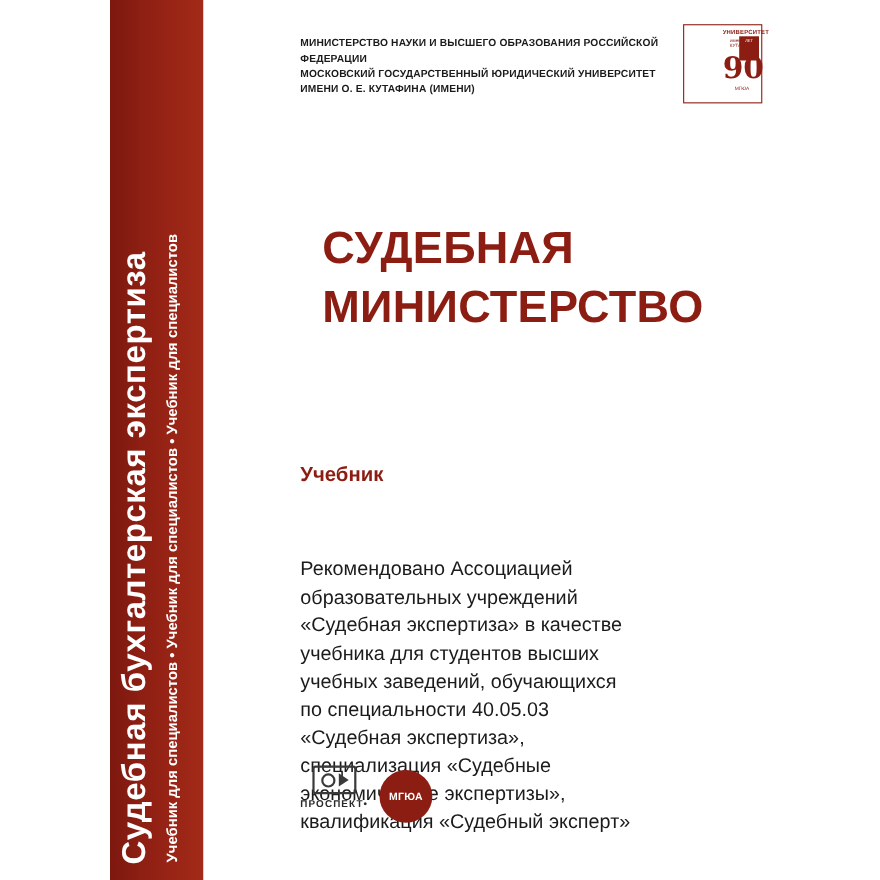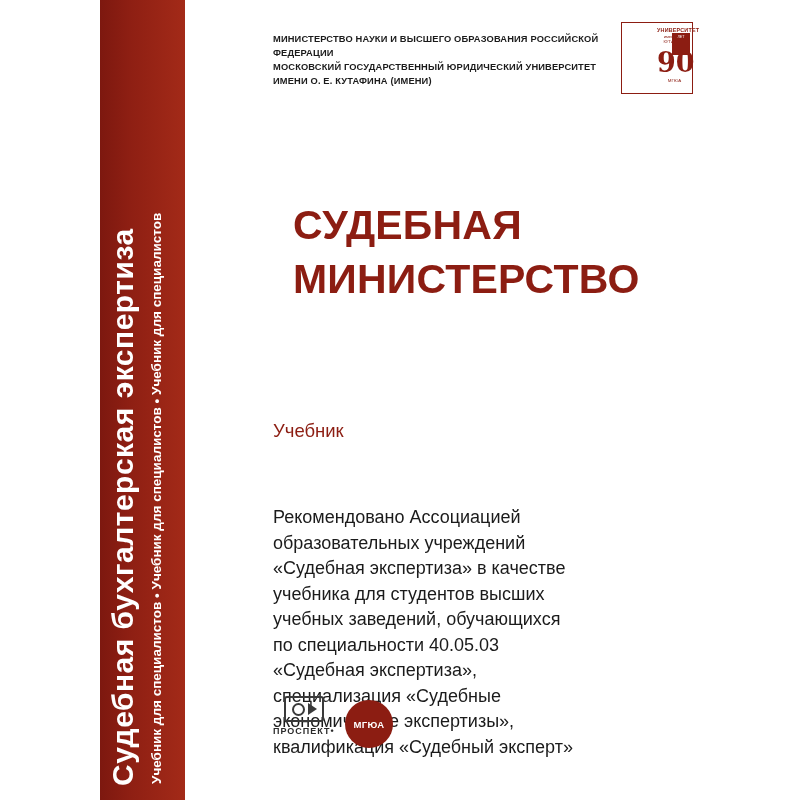--- a/index.html
+++ b/index.html
@@ -170,21 +170,21 @@
     letter-spacing: 0.2px;
     margin-left: 20px;
   }
   .main-title div { white-space: nowrap; }
 
   .kind {
     position: absolute;
     left: 88px;
     top: 420px;
     font-size: 18.5px;
-    font-weight: normal;
+    font-weight: bold;
     color: #8c1d12;
   }
 
   .recommend {
     position: absolute;
     left: 88px;
     top: 505px;
     width: 300px;
     font-size: 18px;
     color: #1b1b1b;

